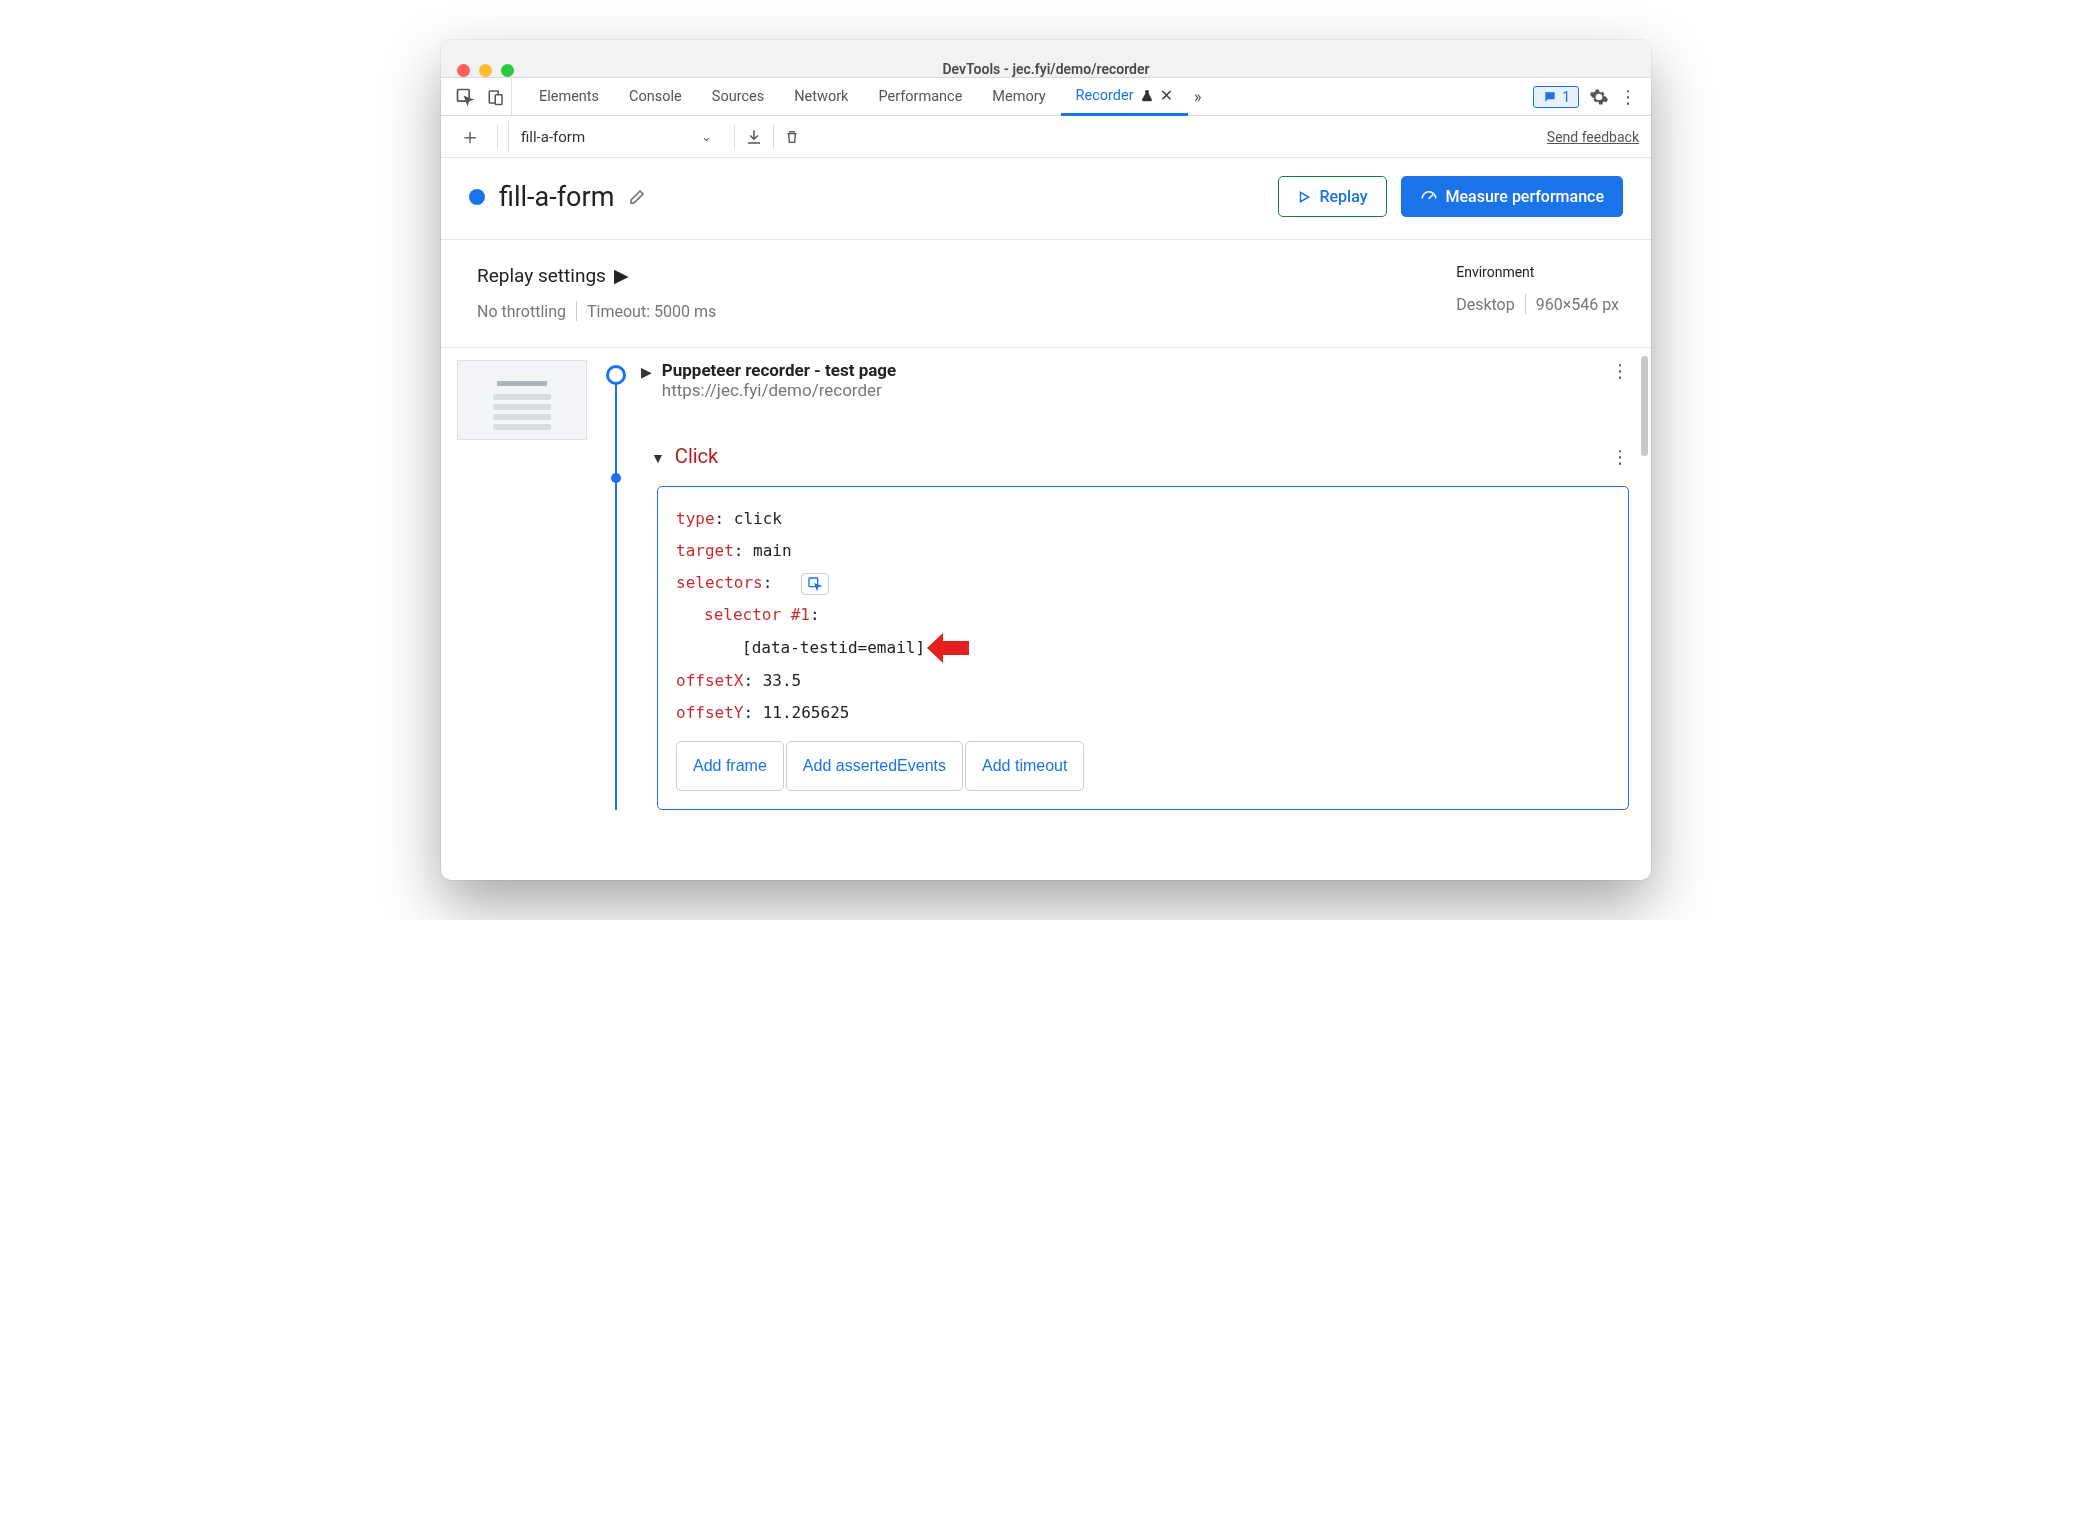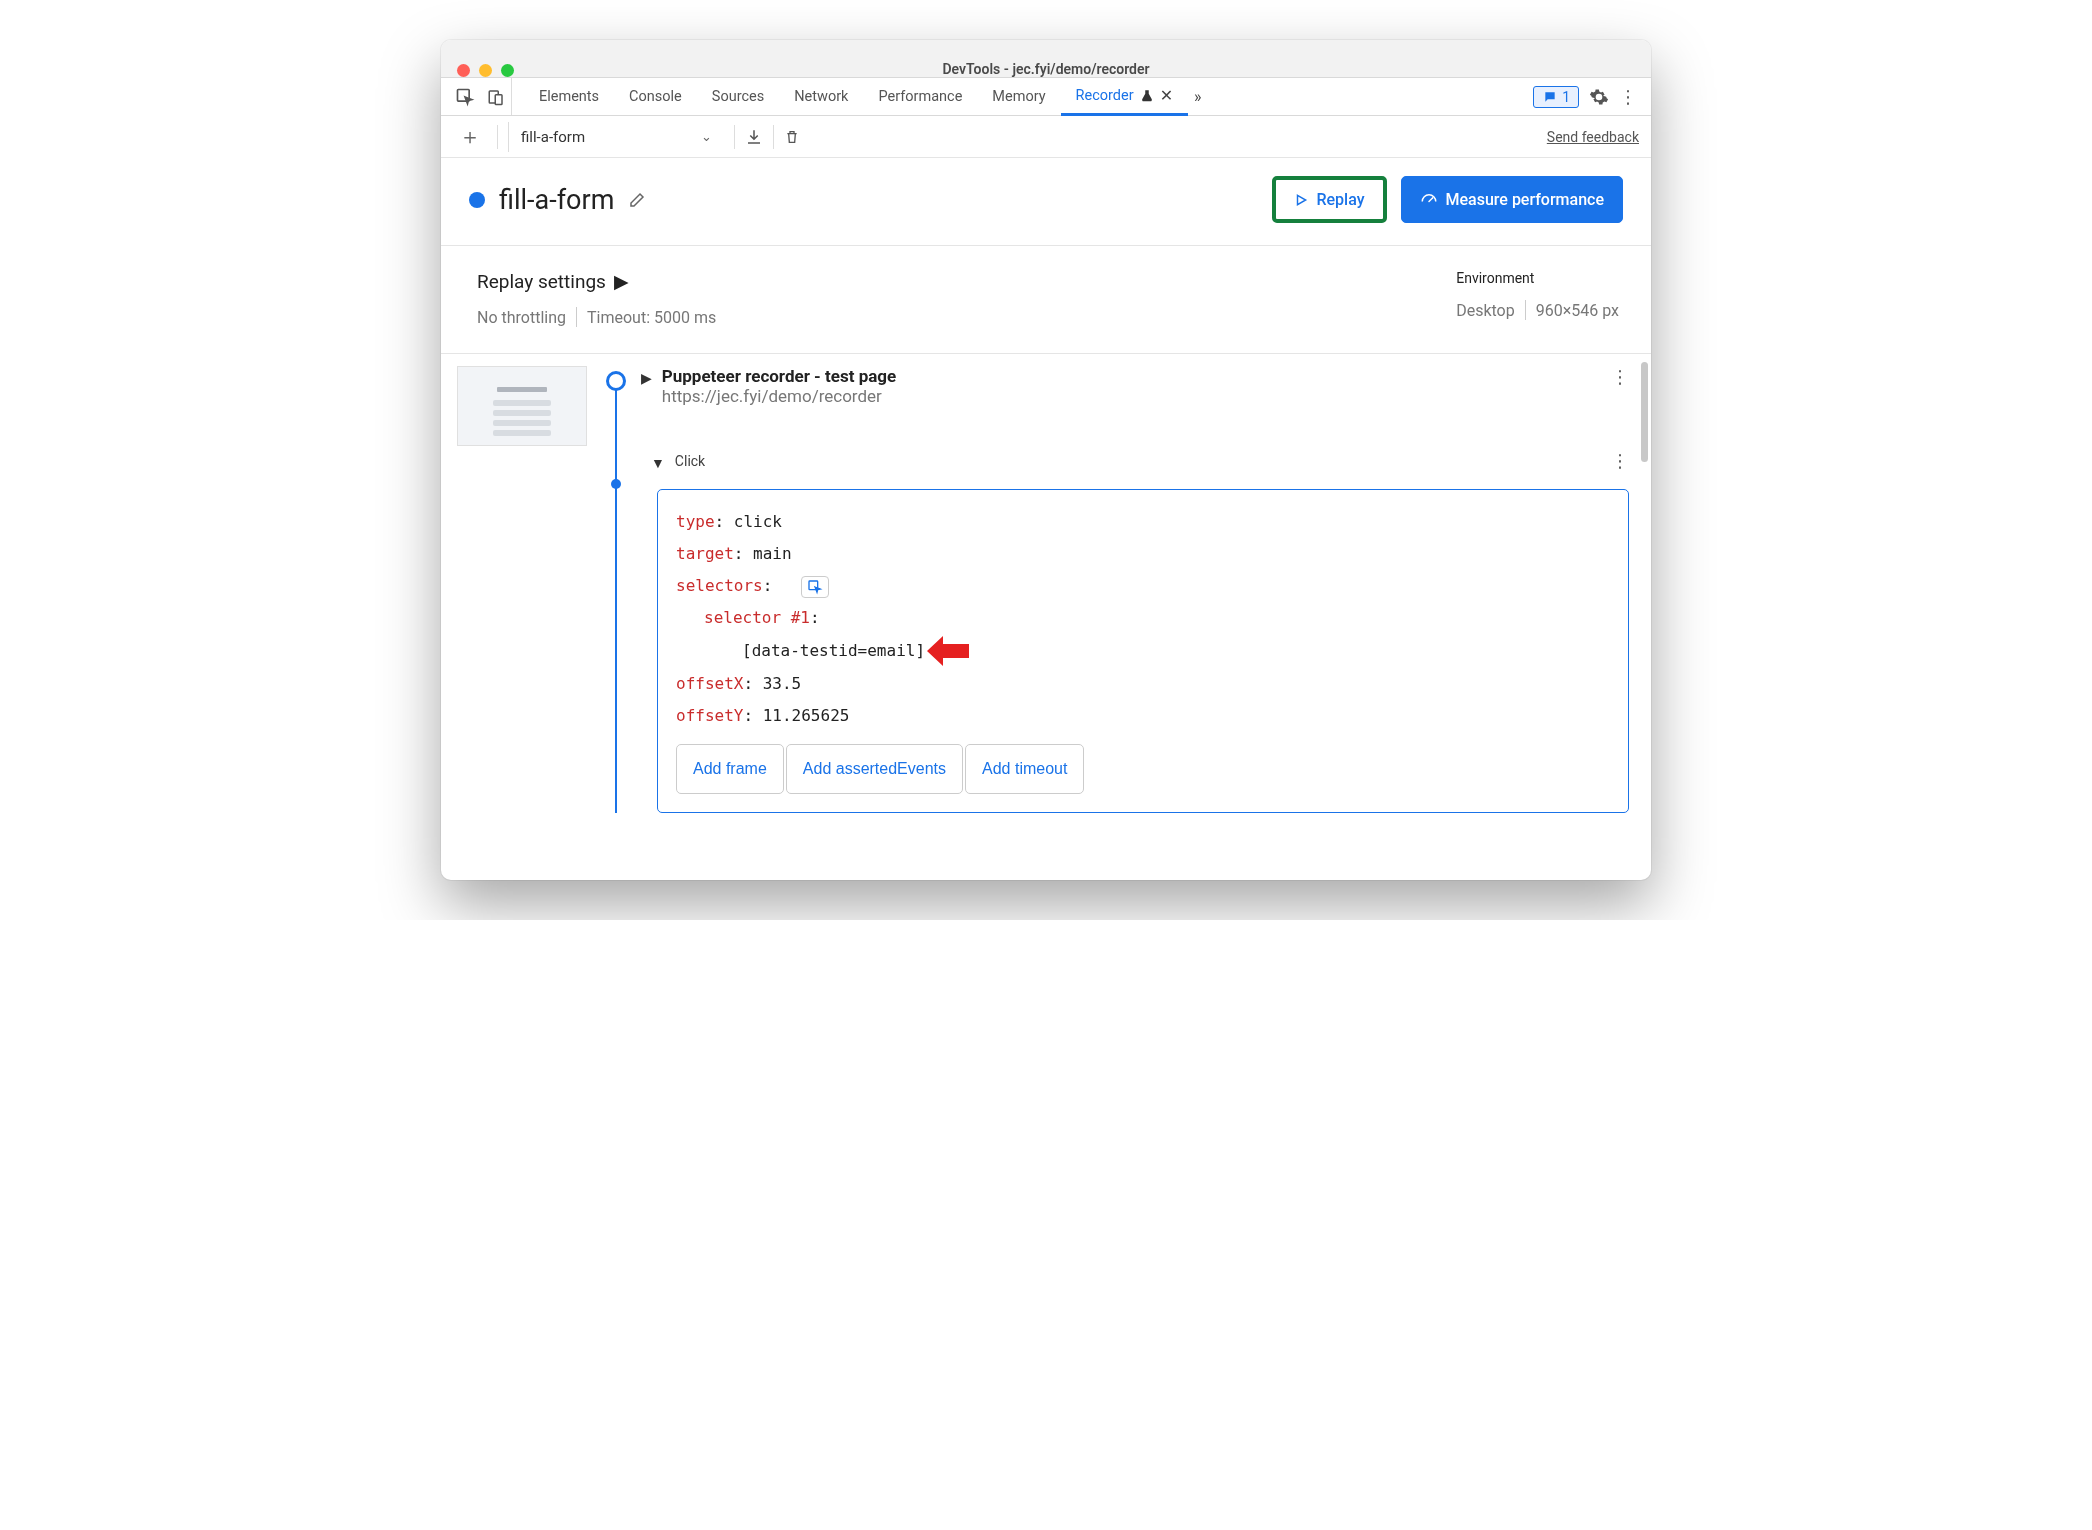--- a/index.html
+++ b/index.html
@@ -69,21 +69,21 @@
 .tool-divider { width: 1px; height: 24px; background: #ddd; }
 .link-feedback { margin-left: auto; font-size: 14px; color: #555; text-decoration: underline; cursor: pointer; }
 
 
 .header-section { padding: 18px 28px 22px 28px; display: flex; align-items: center; gap: 14px; border-bottom: 1px solid #e5e5e5; }
 .status-dot { width: 16px; height: 16px; background: #1a73e8; border-radius: 50%; }
 .rec-title { font-size: 27px; color: #222; font-weight: 400;}
 .edit-icon { color: #666; font-size: 18px; cursor: pointer; }
 .header-buttons { margin-left: auto; display: flex; gap: 14px; }
 .btn { border-radius: 5px; padding: 10px 18px; font-size: 16px; font-weight: 500; display: flex; align-items: center; gap: 8px; cursor: pointer; }
-.btn-outline { background: #fff; border: 4px solid #15803d; color: #1a73e8; }
+.btn-outline { background: #fff; border: 1px solid #15803d; color: #1a73e8; }
 .btn-primary { background: #1a73e8; border: 1px solid #1a73e8; color: #fff; }
 
 
 .settings-row { padding: 24px 32px 26px 36px; border-bottom: 1px solid #e5e5e5; display: flex; }
 .settings-left { display: flex; flex-direction: column; gap: 14px; }
 .settings-heading { font-size: 19px; color: #222; display: flex; align-items: center; gap: 8px; }
 .settings-detail { display: flex; align-items: center; gap: 10px; font-size: 16px; color: #777; }
 .settings-detail .vdiv { width: 1px; height: 20px; background: #ccc; }
 .settings-right { margin-left: auto; display: flex; flex-direction: column; gap: 14px; align-items: flex-start;}
 .settings-right .settings-heading { font-size: 14px; }
@@ -103,21 +103,21 @@
 .step-marker { width: 20px; height: 20px; border: 3px solid #1a73e8; border-radius: 50%; background: #fff; position: absolute; left: 1px; }
 .step-dot-filled { width: 10px; height: 10px; background: #1a73e8; border-radius: 50%; position: absolute; left: 6px; }
 
 .step-head { display: flex; align-items: flex-start; gap: 10px; margin-left: 36px; }
 .step-chevron { color: #333; font-size: 14px; margin-top: 4px; cursor: pointer; }
 .step-title { font-size: 17px; font-weight: 700; color: #222; }
 .step-url { font-size: 17px; color: #777; }
 .step-menu { margin-left: auto; color: #555; font-size: 18px; cursor: pointer; }
 
 .step2-head { display: flex; align-items: center; gap: 10px; margin-left: 46px; margin-top: 44px;}
-.step2-title { font-size: 14px; color: #404040; }
+.step2-title { font-size: 20px; color: #b91c1c; }
 
 .step-details {
   margin-left: 52px; margin-top: 18px; border: 1px solid #1a73e8;
   border-radius: 5px; padding: 16px 18px 18px 18px; font-family: ui-monospace, Menlo, Consolas, monospace;
   font-size: 16px; line-height: 2.0; color: #222; position: relative;
 }
 .key { color: #c92c2c; }
 .selector-tool { display: inline-flex; border: 1px solid #ccc; border-radius: 4px; padding: 2px 5px; color: #1a73e8; vertical-align: middle;}
 .nested { padding-left: 28px; }
 .nested2 { padding-left: 66px; display: flex; align-items: center; gap: 0;}

